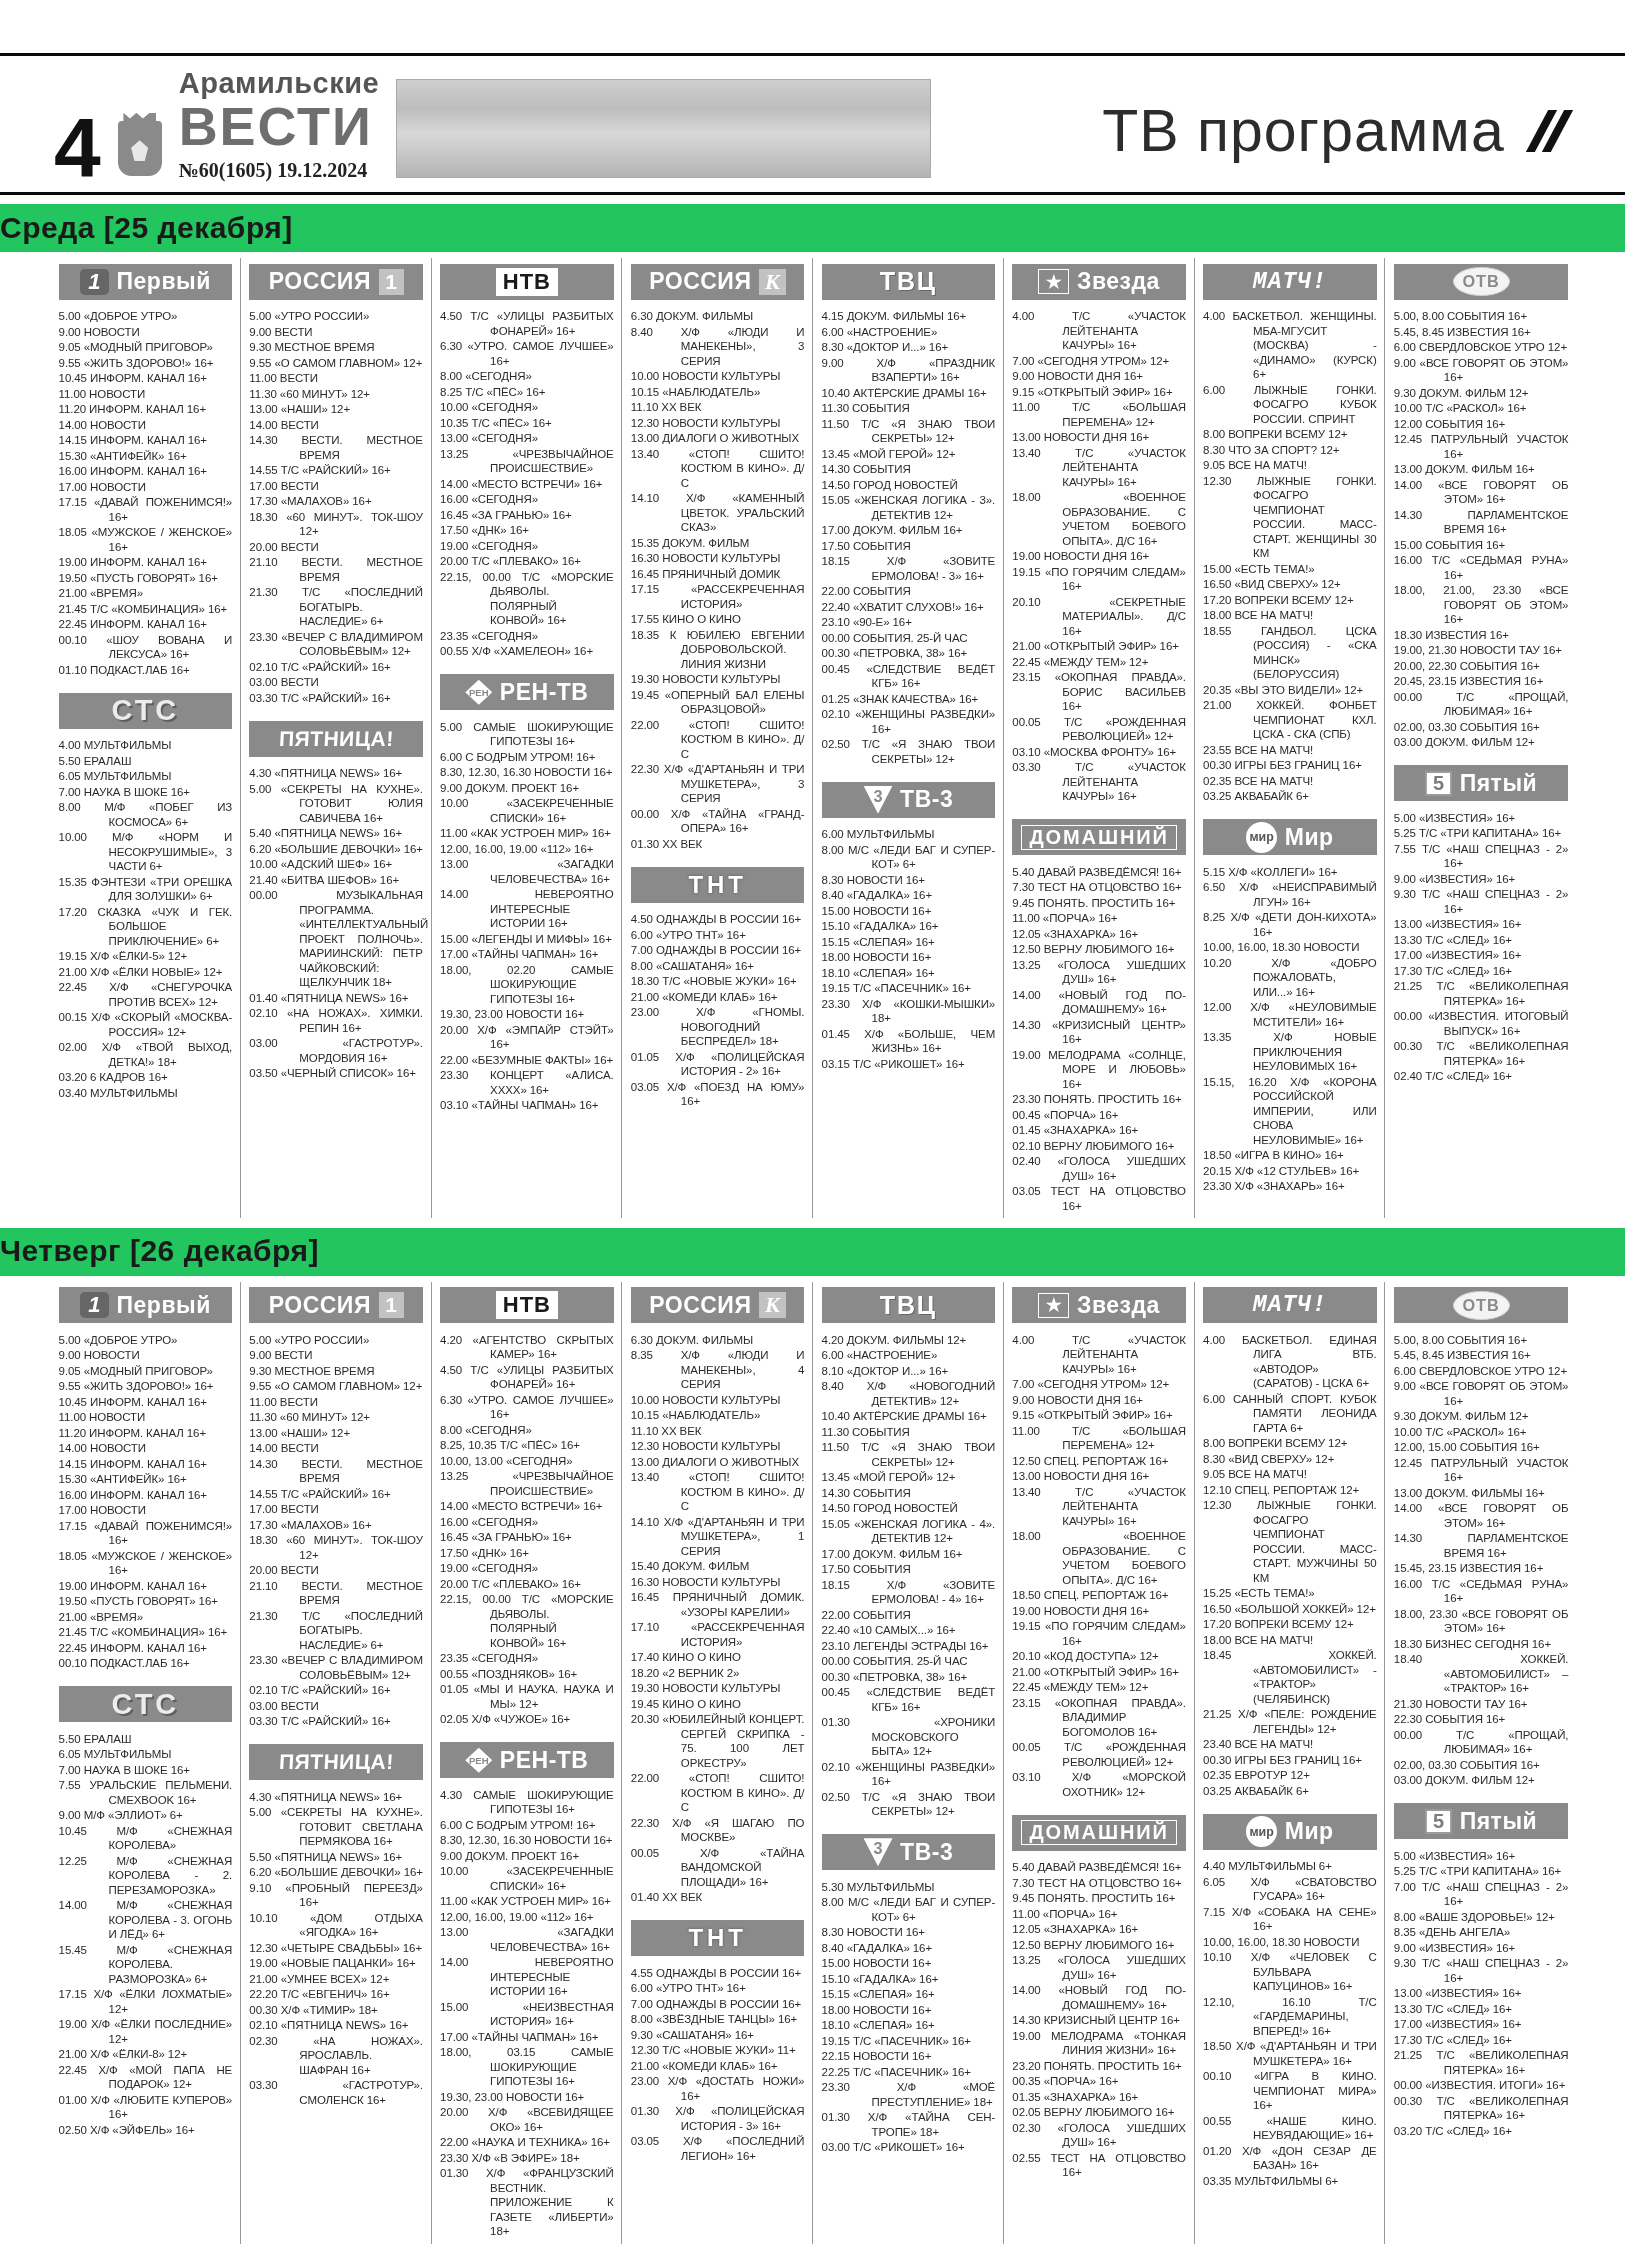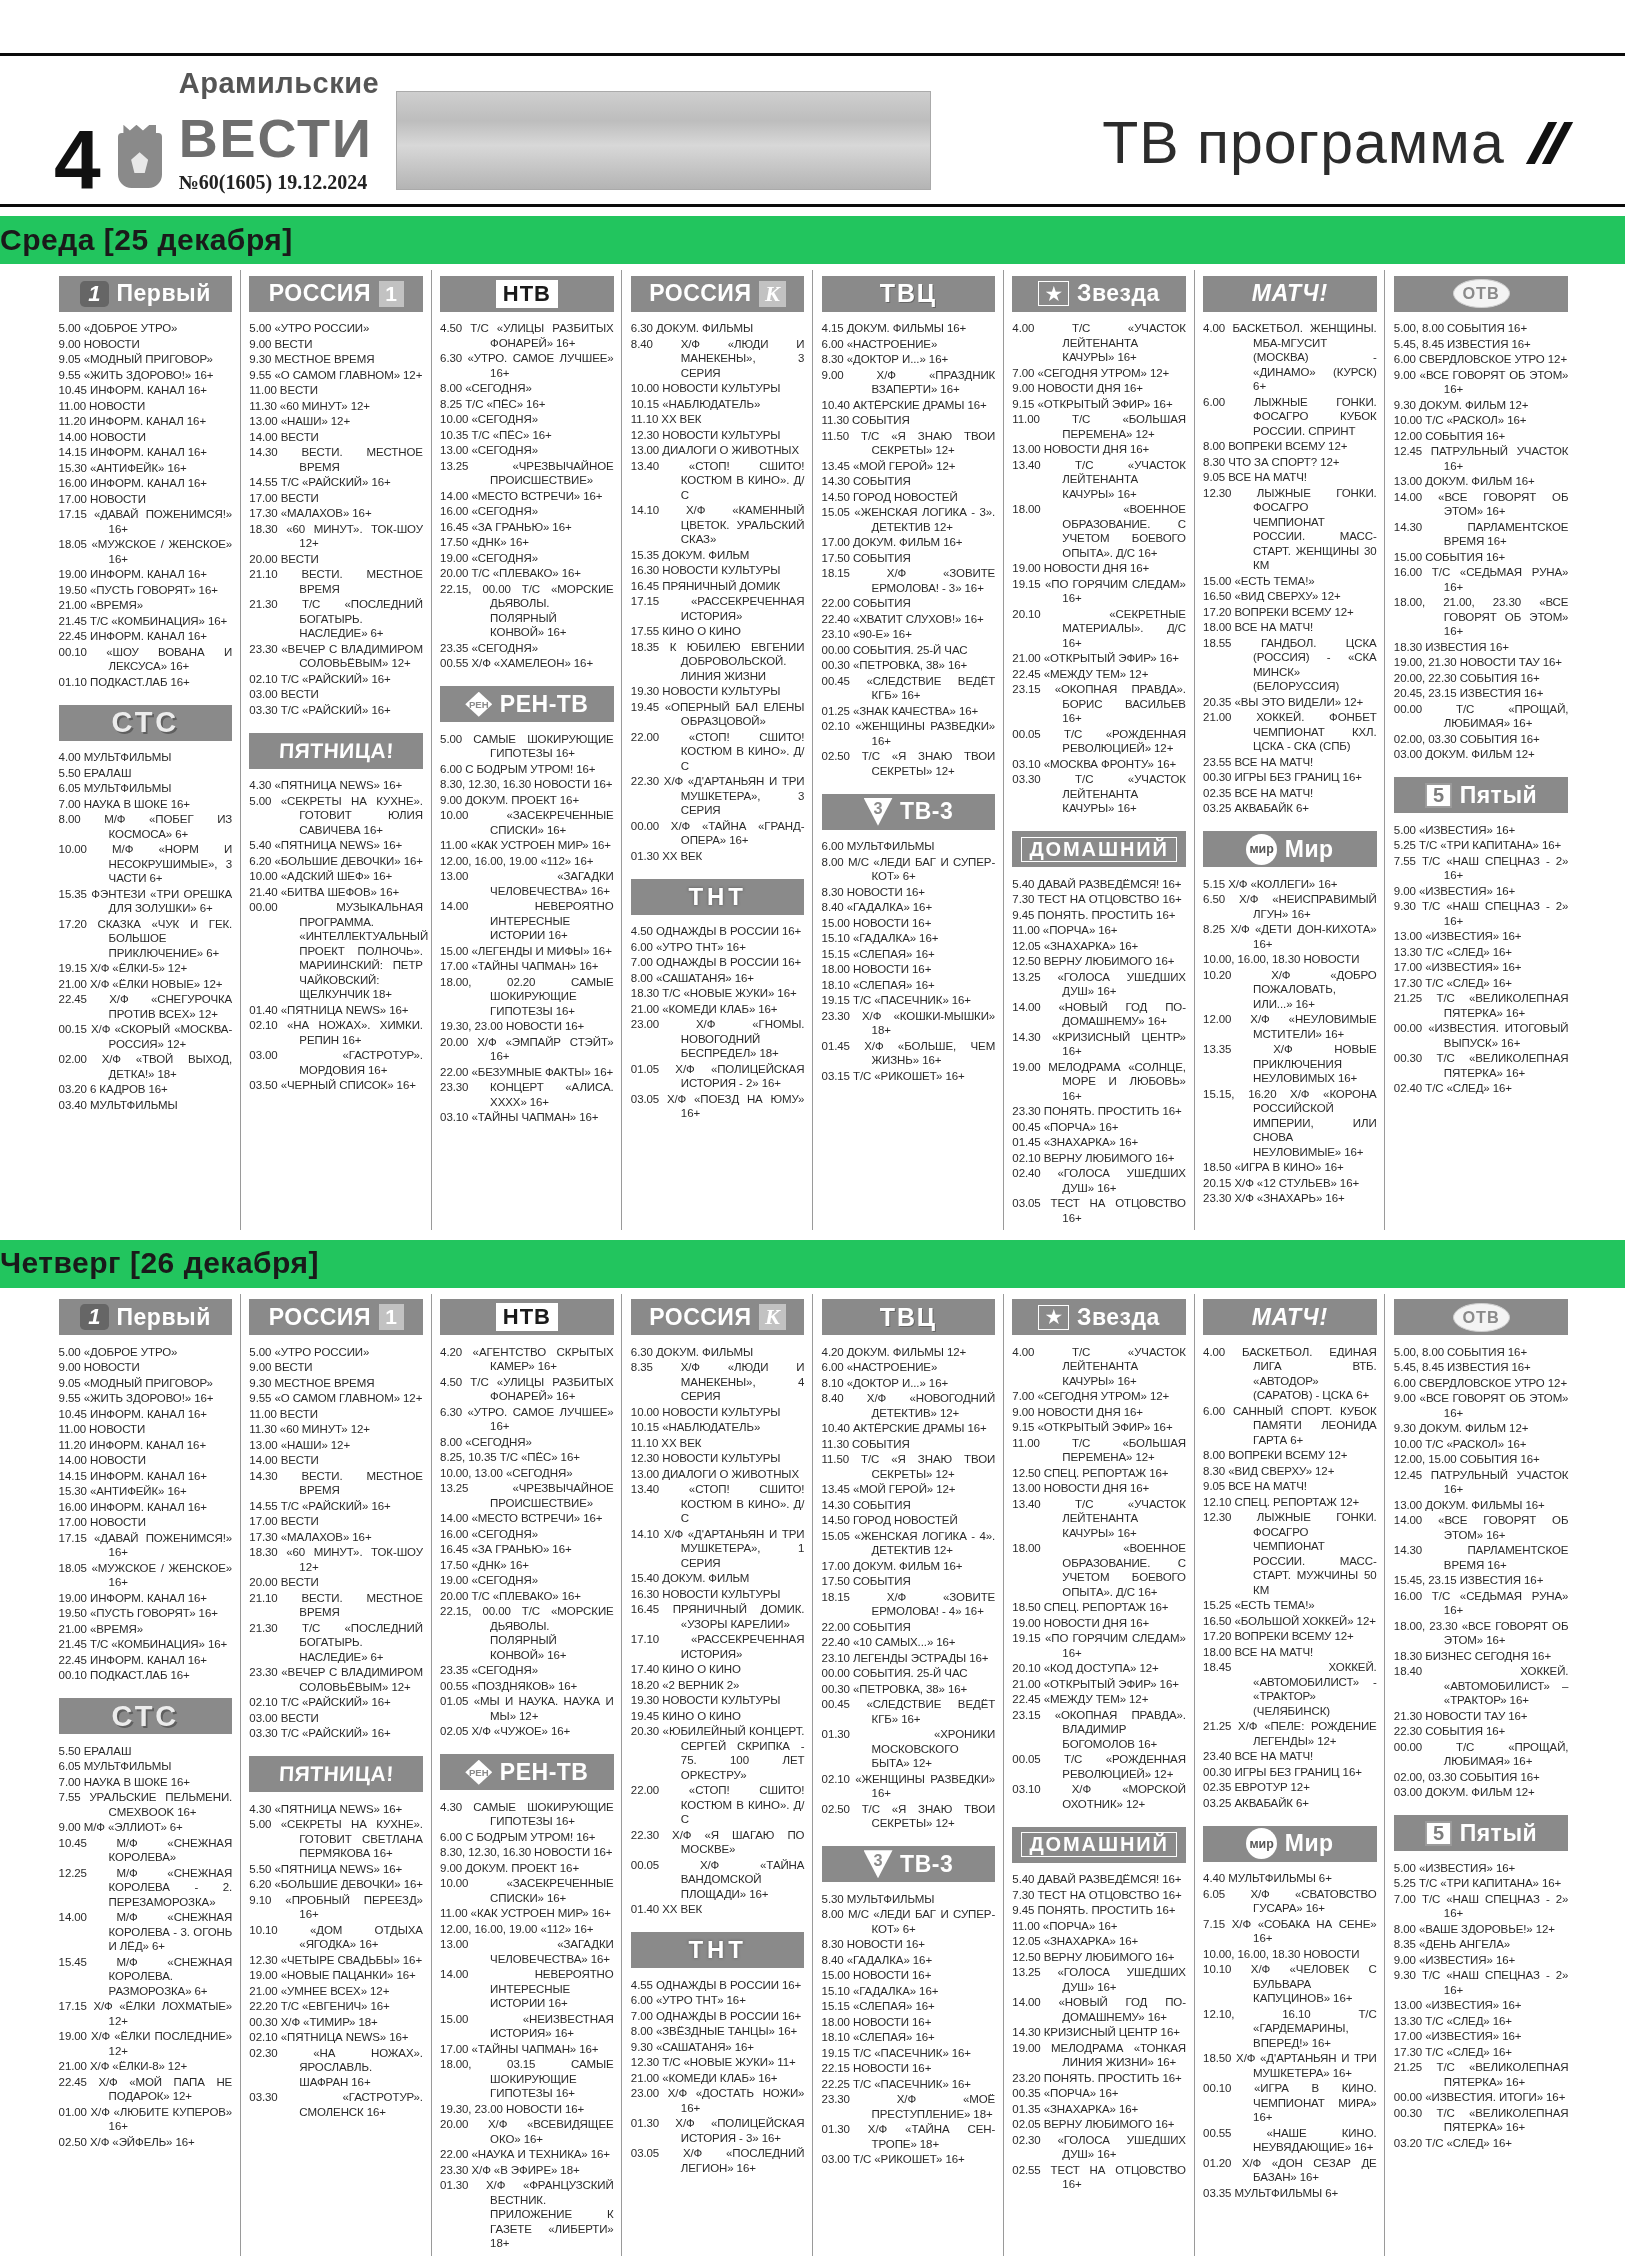--- a/index.html
+++ b/index.html
@@ -7,21 +7,21 @@
   
   .masthead{position:relative;padding:57px 54px 9.6px 54px;border-bottom:3.8px solid #0a0a0a;}
   .masthead:before{content:"";position:absolute;top:53px;left:0;width:100%;height:2.9px;background:#0a0a0a;}
   .mast-row{display:flex;align-items:flex-end;gap:17px;padding-top:11.5px;}
   .page-num{font-size:84px;font-weight:bold;line-height:.8;color:#111;}
   .crest{width:44px;height:55px;background:#8a8a8a;border-radius:3.8px 3.8px 13.4px 13.4px;position:relative;flex:0 0 auto;margin-bottom:5.7px;}
   .crest:before{content:"";position:absolute;top:-8.6px;left:5.7px;right:5.7px;height:9.6px;background:#8a8a8a;clip-path:polygon(0 100%,0 0,20% 60%,40% 0,60% 60%,80% 0,100% 0,100% 100%);}
   .crest:after{content:"";position:absolute;left:13.4px;top:19px;width:17px;height:21px;background:#e8e8e8;clip-path:polygon(50% 0,100% 35%,80% 100%,20% 100%,0 35%);}
   .brandbox{display:flex;flex-direction:column;line-height:1;margin-bottom:1.9px;}
   .brand1{font-size:29px;font-weight:bold;color:#555;letter-spacing:0.5px;}
-  .brand2{font-size:54px;font-weight:bold;color:#6e6e6e;letter-spacing:1.9px;margin-top:13px;}
+  .brand2{font-size:54px;font-weight:bold;color:#6e6e6e;letter-spacing:1.9px;margin-top:1px;}
   .issue{font-family:"Liberation Serif",serif;font-size:20px;color:#222;margin-top:7.6px;font-weight:bold;}
   .panorama{height:99px;flex:1 1 auto;max-width:535px;margin-bottom:3.8px;background:
      linear-gradient(180deg,#cfcfcf 0%,#bdbdbd 30%,#d8d8d8 55%,#b3b3b3 100%);
      box-shadow:inset 0 0 0 1px #aaa;}
   .page-title-wrap{display:flex;align-items:center;gap:15.3px;margin-left:auto;margin-bottom:17px;}
   .page-title{font-size:59px;color:#2c2c2c;letter-spacing:1px;}
   .slashes{width:52px;height:42px;position:relative;flex:0 0 auto;}
   .slashes i{position:absolute;top:0;width:8.6px;height:42px;background:#111;transform:skewX(-28deg);}
   .slashes i:first-child{left:17px;} .slashes i:last-child{left:32.5px;}
   
@@ -41,21 +41,21 @@
   .ntv-globe-icon{background:#fff;color:#1a1a1a;padding:1px 6.7px;font-size:22px;letter-spacing:1px;}
   .tvc-icon{color:#fff;font-size:25px;letter-spacing:1.9px;text-shadow:1px 1px 0 #666;}
   .zvezda-star-icon{border:1.9px solid #fff;width:29px;height:23px;color:#fff;font-size:18px;}
   .otv-icon{background:#f4f4f4;color:#8a8a8a;border:1.9px solid #cfcfcf;border-radius:50%;width:55px;height:27px;font-size:16.3px;letter-spacing:1px;}
   .sts-icon{color:#ececec;font-size:29px;letter-spacing:2.9px;text-shadow:1.9px 1.9px 0 #5f5f5f;}
   .ren-icon{background:#fff;color:#8a8a8a;width:27px;height:25px;font-size:9.6px;clip-path:polygon(50% 0,100% 50%,50% 100%,0 50%);}
   .tnt-icon{color:#fff;font-size:24px;letter-spacing:3.8px;text-shadow:0 0 2.9px #555;}
   .tv3-triangle-icon{background:#fff;color:#8a8a8a;clip-path:polygon(0 0,100% 0,50% 100%);width:29px;height:27px;font-size:16.3px;align-items:flex-start;padding-top:1px;}
   .mir-globe-icon{background:#fff;color:#555;border-radius:50%;width:31px;height:31px;font-size:12.4px;}
   .pyatyi-five-icon{background:#fff;color:#7c7c7c;width:27px;height:25px;font-size:20px;box-shadow:inset 0 0 0 1.9px #9a9a9a;}
-  .banner-match .btext{font-style:italic;letter-spacing:1px;}
+  .banner-match .btext{font-style:italic;letter-spacing:1px;font-family:Liberation Mono, monospace;}
   .banner-domashniy .btext{border:1.9px solid #fff;padding:0 7.6px;font-size:20px;letter-spacing:1.9px;}
   .banner-pyatnitsa .btext{font-size:21px;transform:skewX(-3deg);}
   .prog{font-size:11.5px;line-height:14.5px;letter-spacing:-0.1px;padding-left:50px;text-indent:-50px;text-align:justify;color:#2a2a2a;margin-bottom:1px;}
 </style>
 </head>
 <body>
 
 <div class="masthead">
   <div class="mast-row">
     <div class="page-num">4</div>

